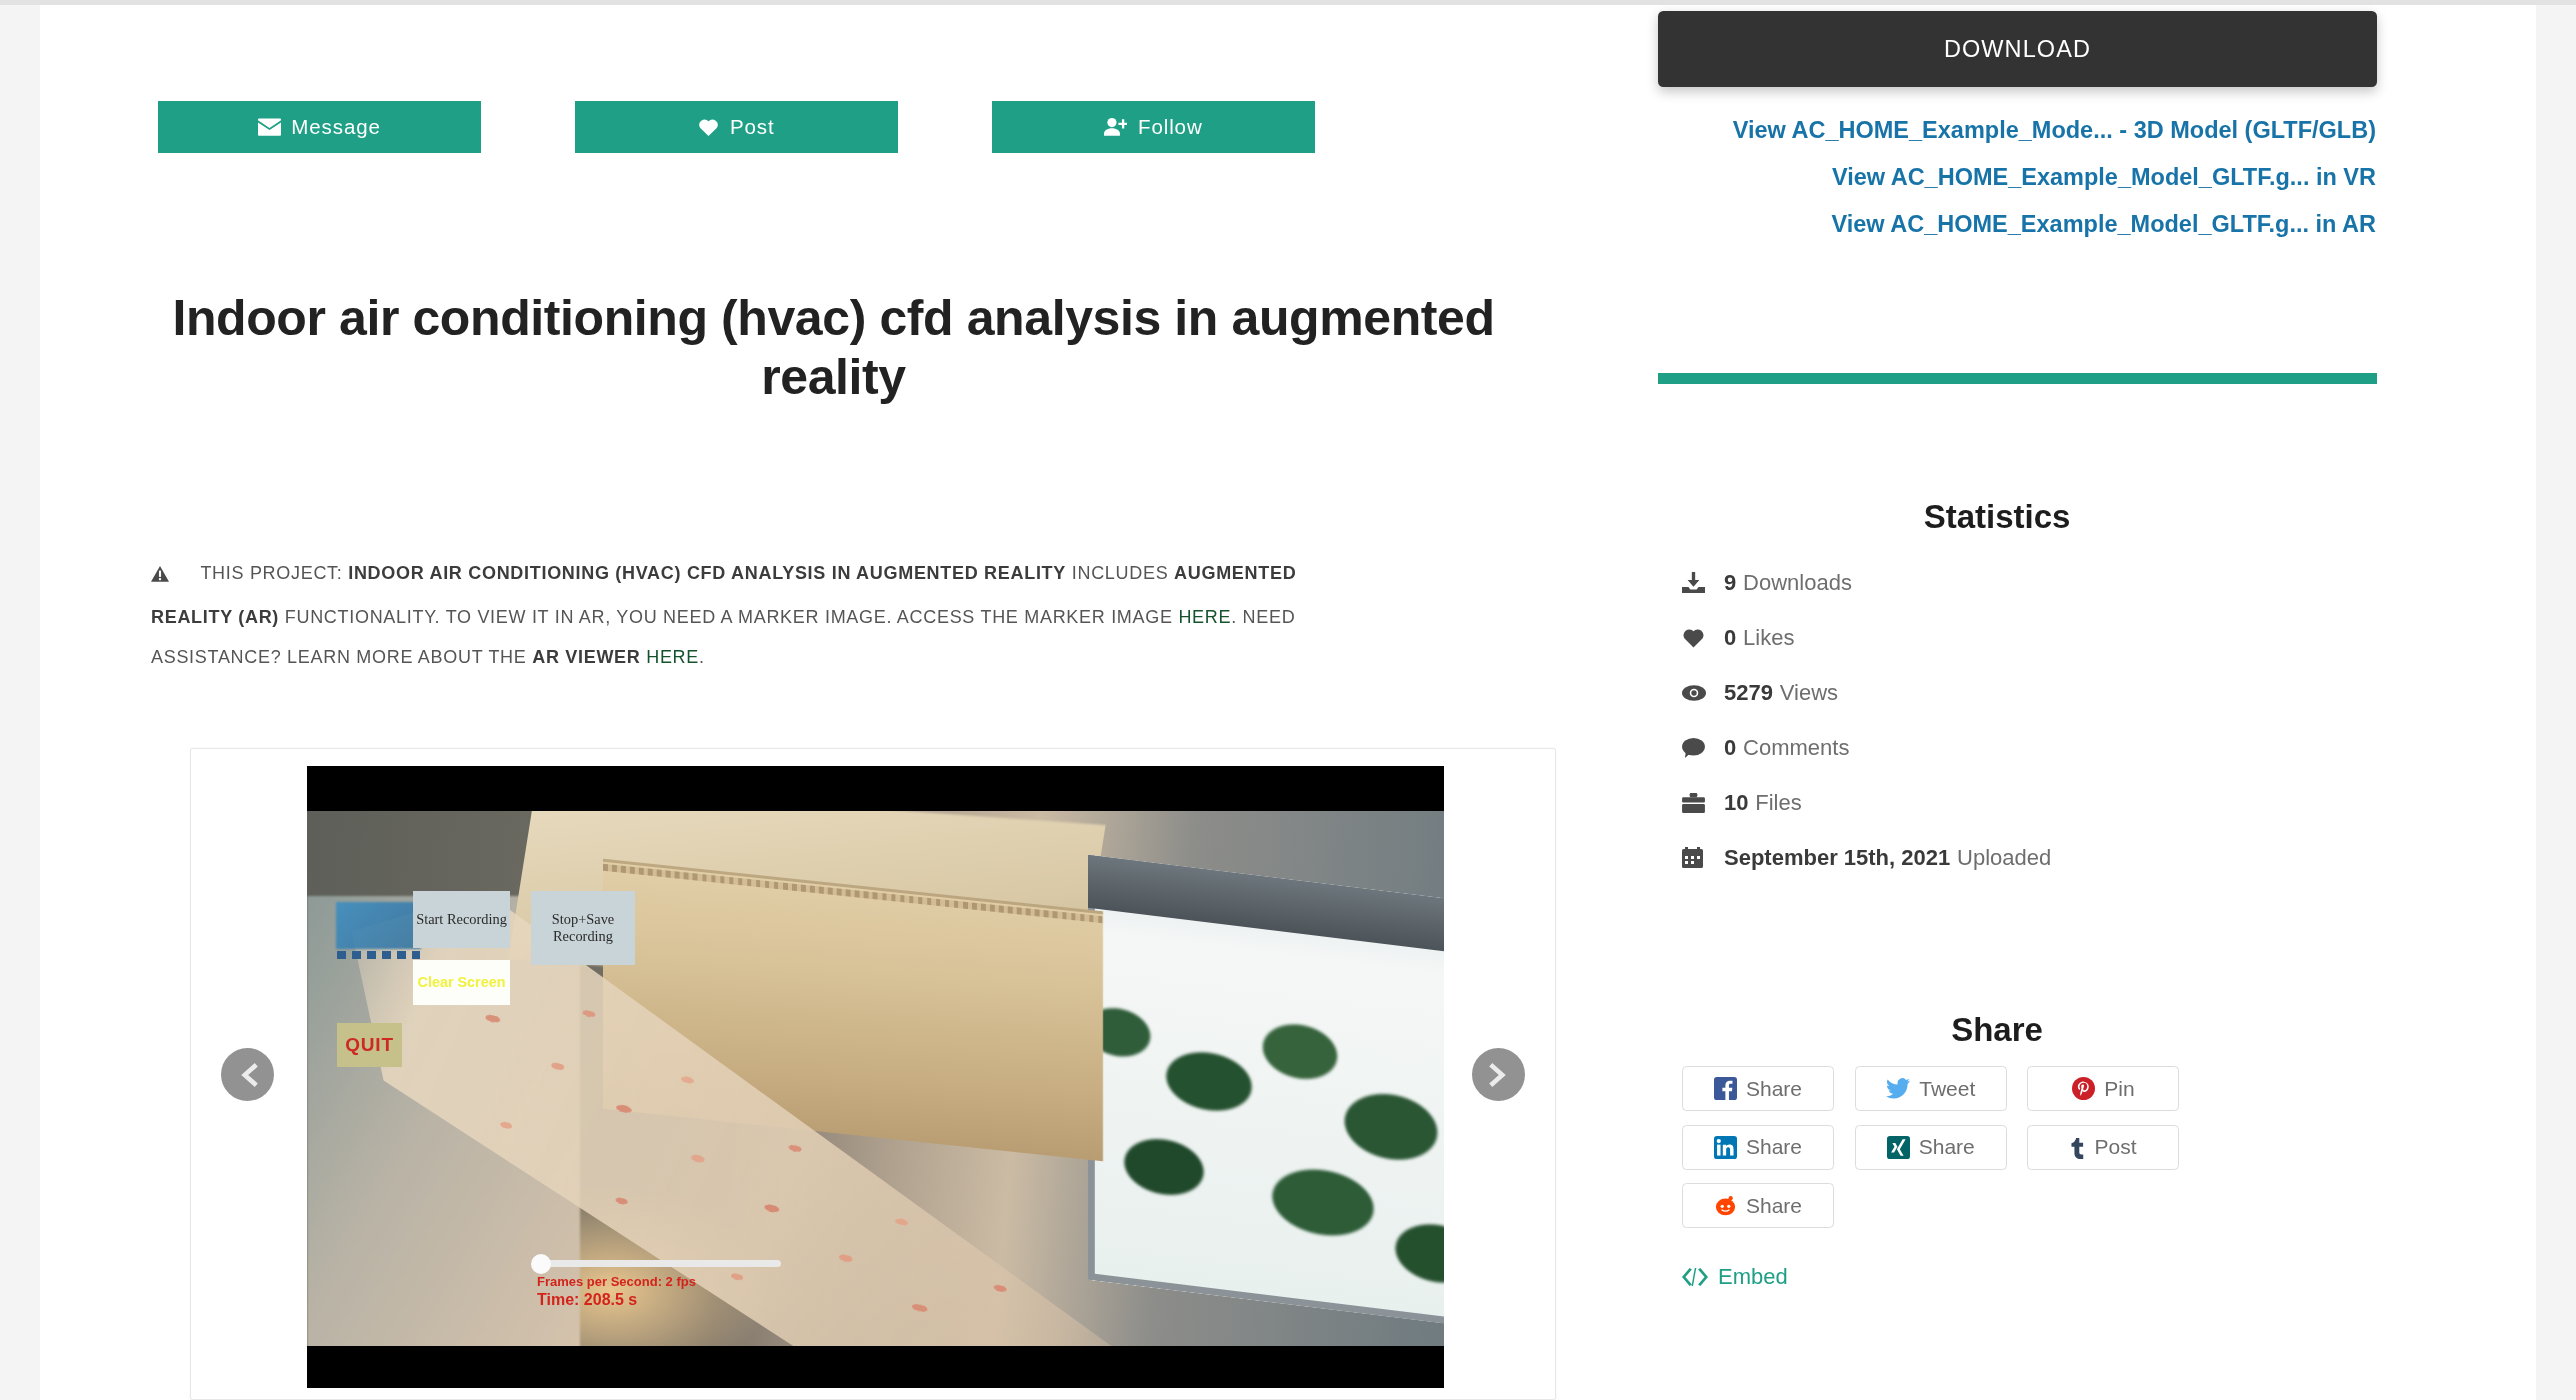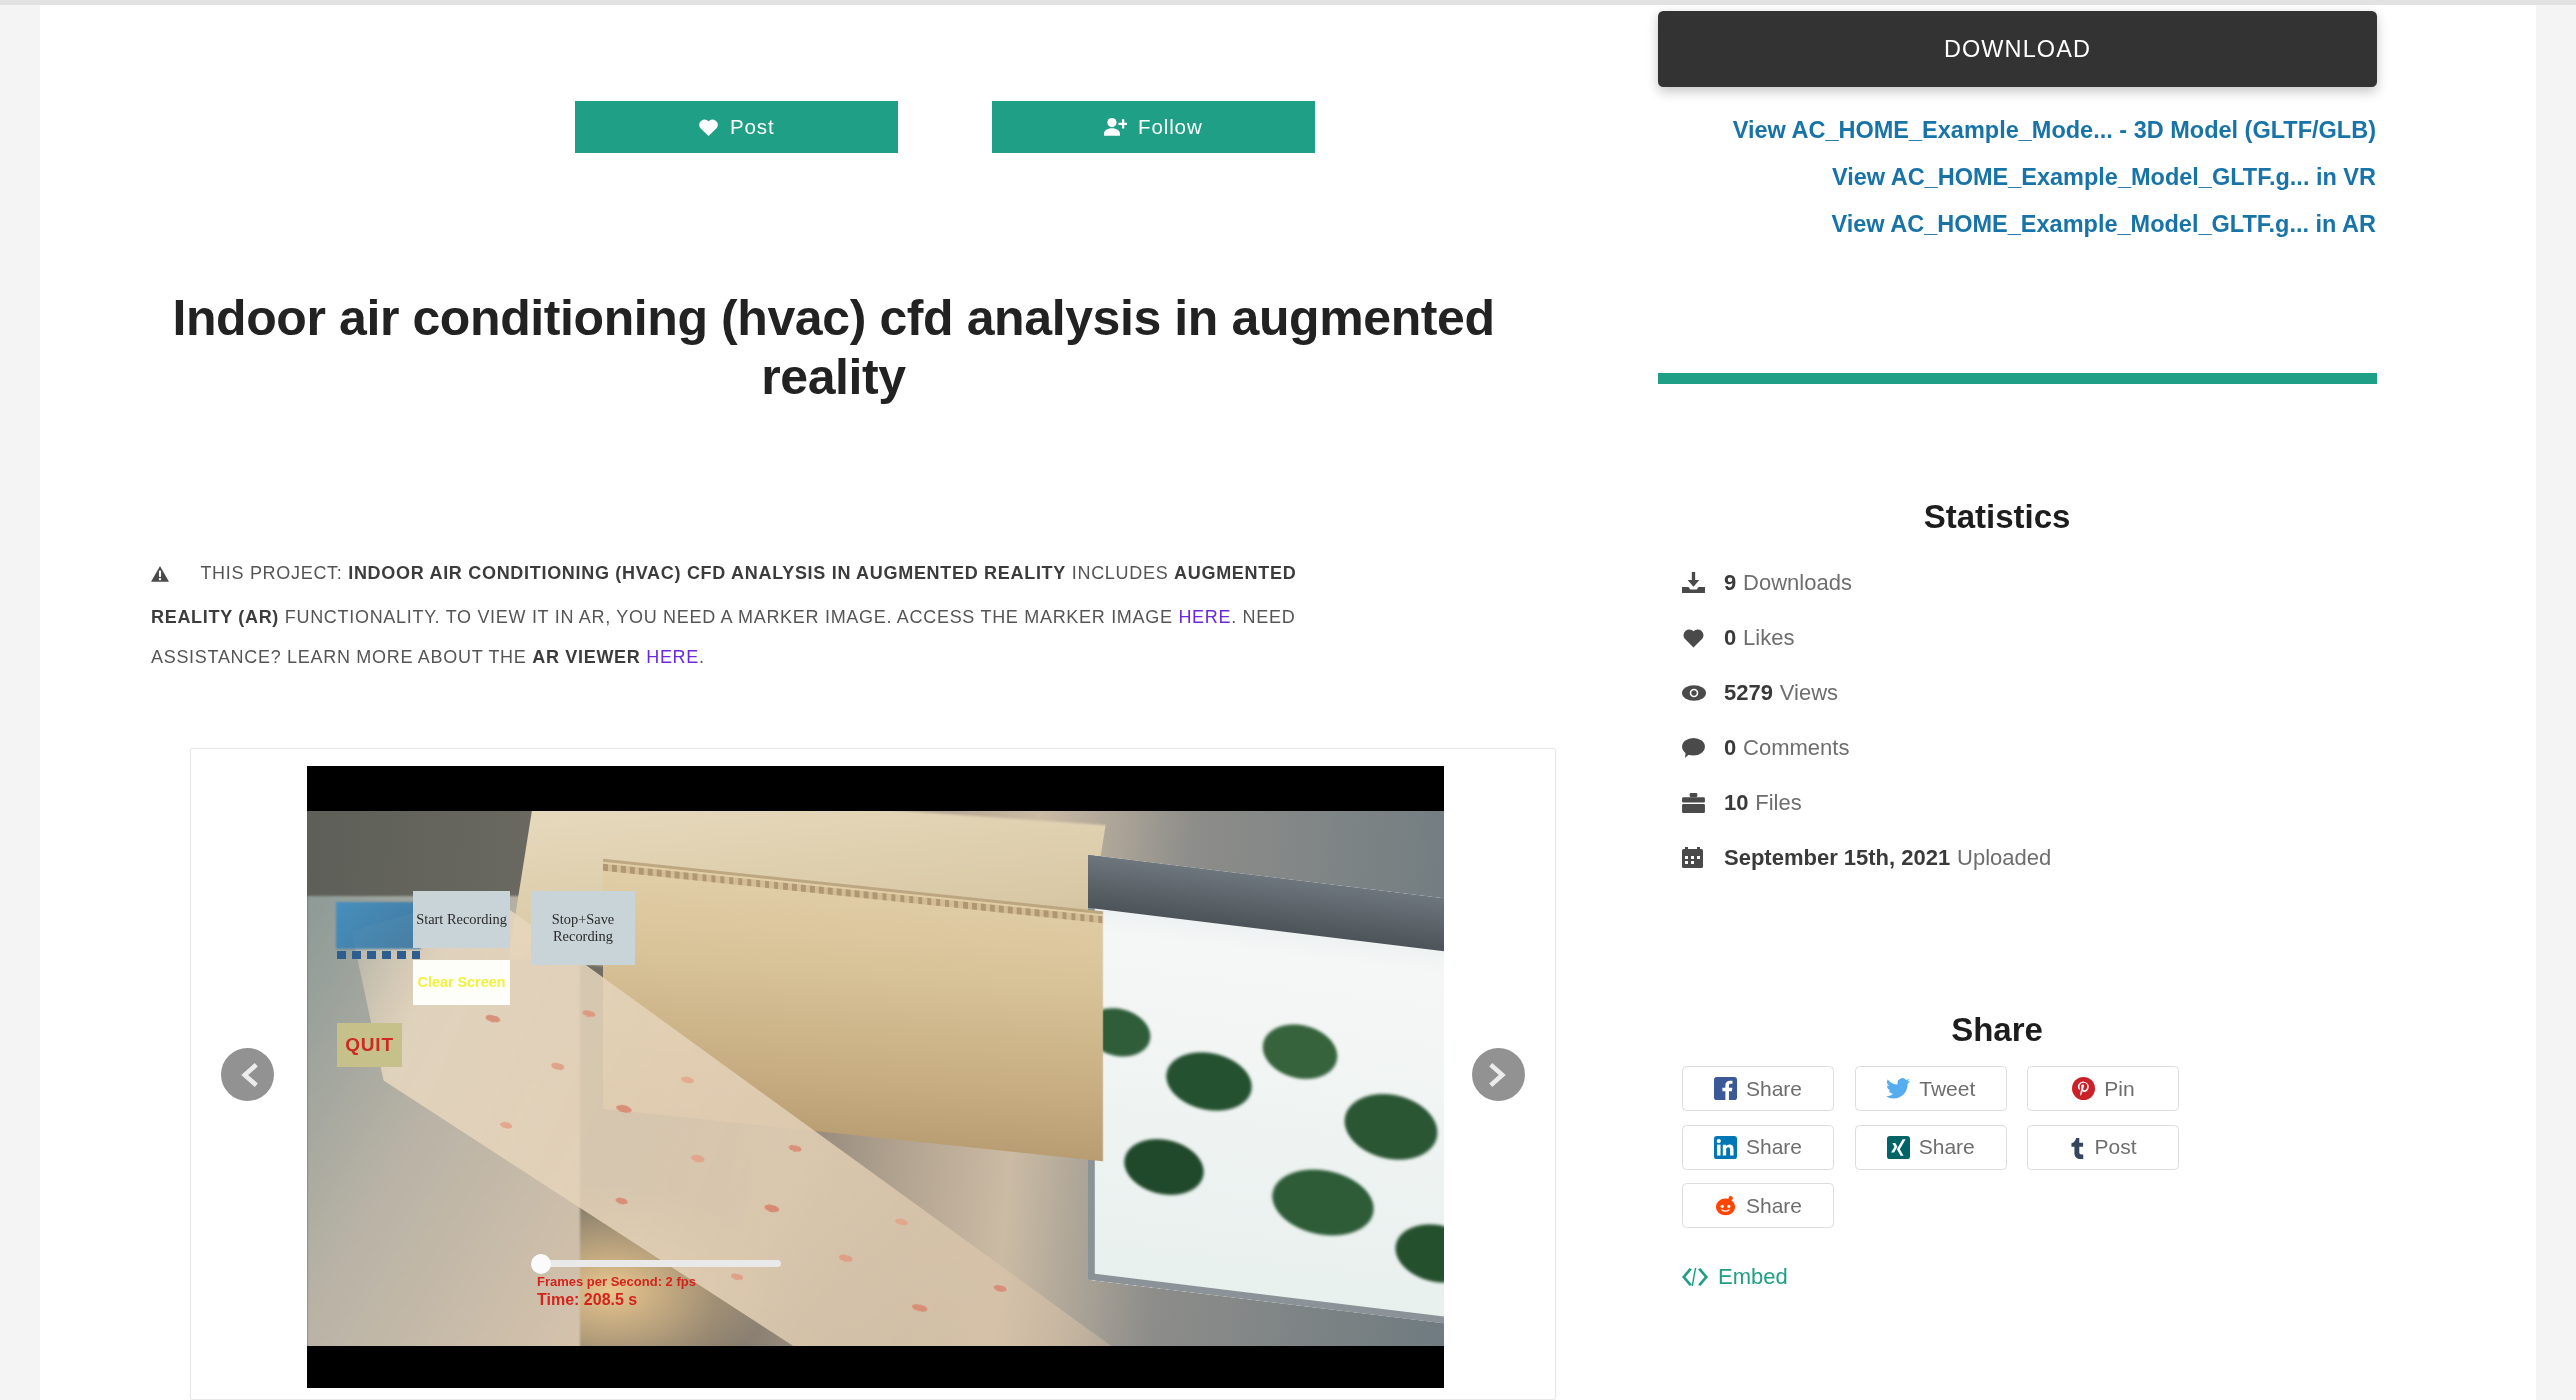--- a/index.html
+++ b/index.html
@@ -55,21 +55,21 @@
   .ar-notice {
     position: absolute; left: 0px; top: 531px; width: 1152px;
     font-size: 18px; color: #555; line-height: 2.22;
     letter-spacing: 0.7px;
     text-transform: uppercase;
   }
   .ar-notice .warn-ico {
     display:inline-block; vertical-align:-3.8px; margin-right: 26px;
   }
   .ar-notice b { color:#3c3c3c; font-weight:bold; }
-  .ar-notice a { color:#6d28d9; text-decoration:none; }
+  .ar-notice a { color:#14532d; text-decoration:none; }
 
   
   .carousel-card {
     position: absolute; left: 39px; top: 743px;
     width: 1366px; height: 652px;
     background:#fff; border:0.8px solid #e7e7e7;
     border-radius: 2.3px;
     box-shadow: 0 0.8px 2.3px rgba(0,0,0,0.05);
   }
   .carousel-stage {
@@ -299,20 +299,28 @@
 </head>
 <body>
 
 <div id="topband"></div>
 
 <div id="page-wrap">
 
   <div class="left-col">
 
     <div class="action-row">
+      <button class="act-btn" id="btn-message">
+        <span class="ico">
+          <svg width="23" height="18" viewBox="0 0 24 18">
+              <path fill="#fff" d="M1 0h22a1 1 0 0 1 1 1v1L12 10 0 2V1a1 1 0 0 1 1-1zm23 4.2V17a1 1 0 0 1-1 1H1a1 1 0 0 1-1-1V4.2l12 8z"></path>
+            </svg>
+        </span>
+        <span>Message</span>
+      </button>
 
       <button class="act-btn" id="btn-like">
         <span class="ico">
           <svg width="21" height="20" viewBox="0 0 24 22">
               <path fill="#fff" d="M12 21.4 2.6 12.1A6.1 6.1 0 0 1 12 4.4a6.1 6.1 0 0 1 9.4 7.7L12 21.4z"></path>
             </svg>
         </span>
         <span>Post</span>
       </button>
 

